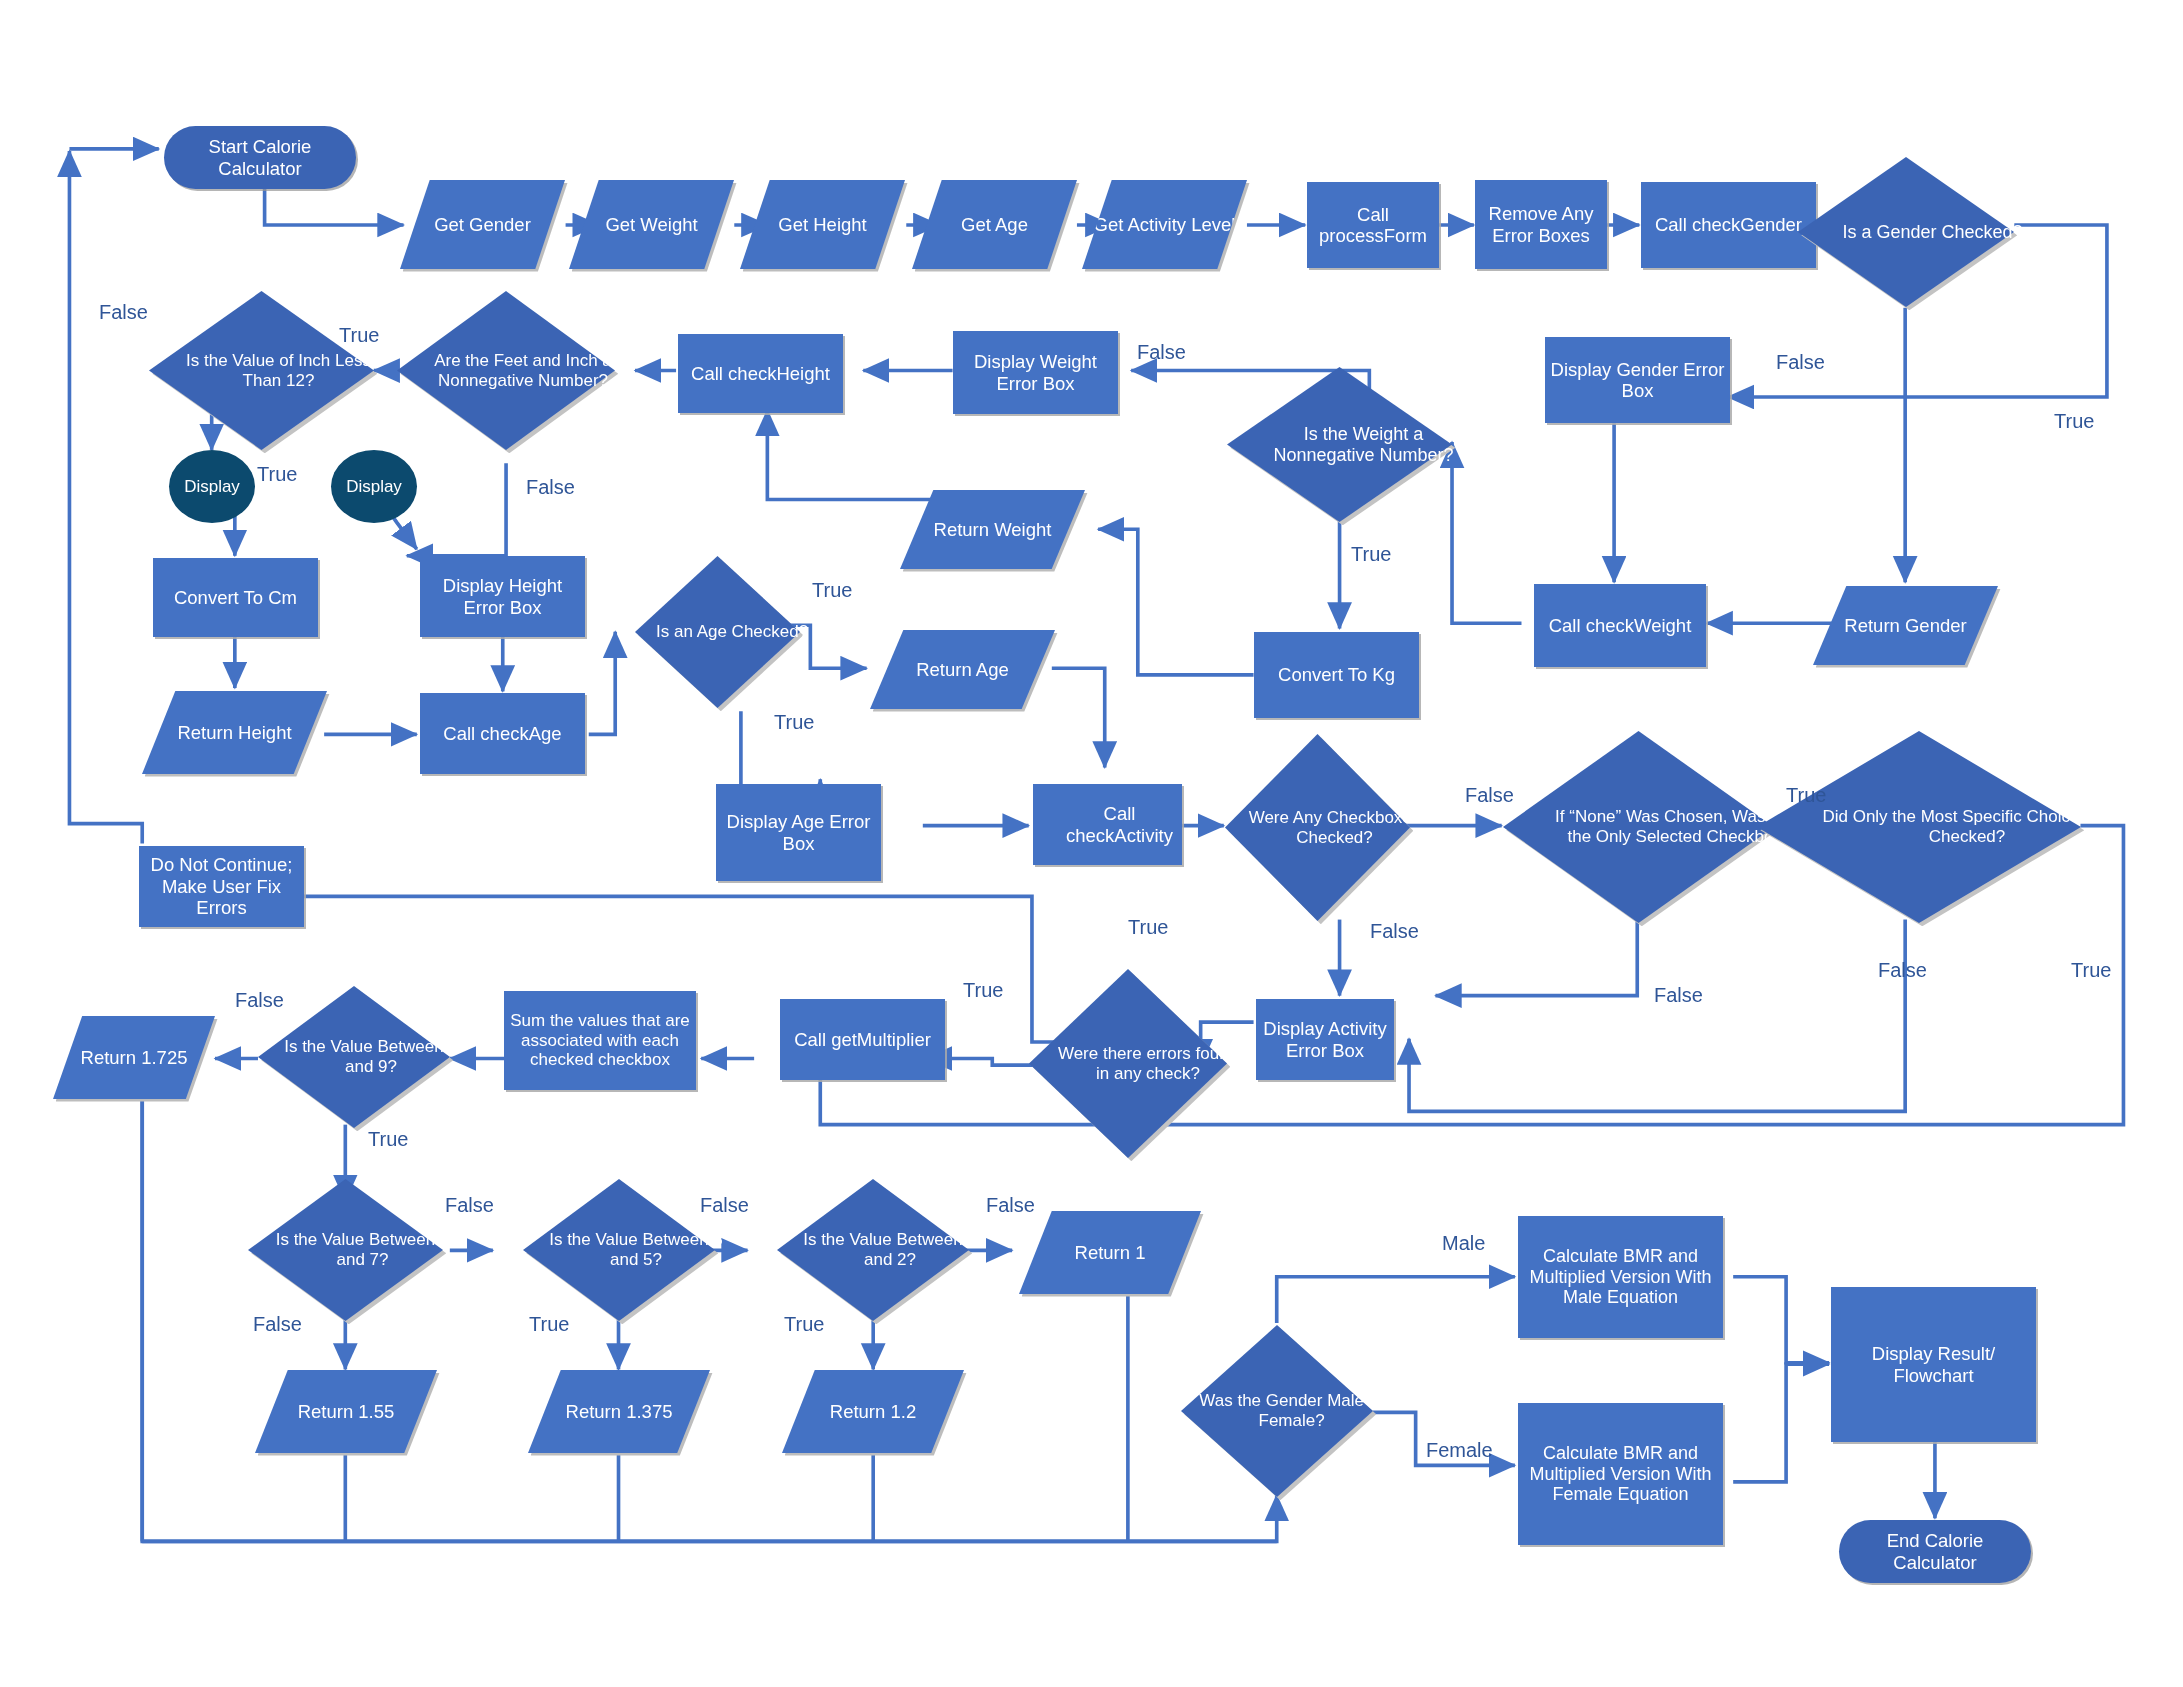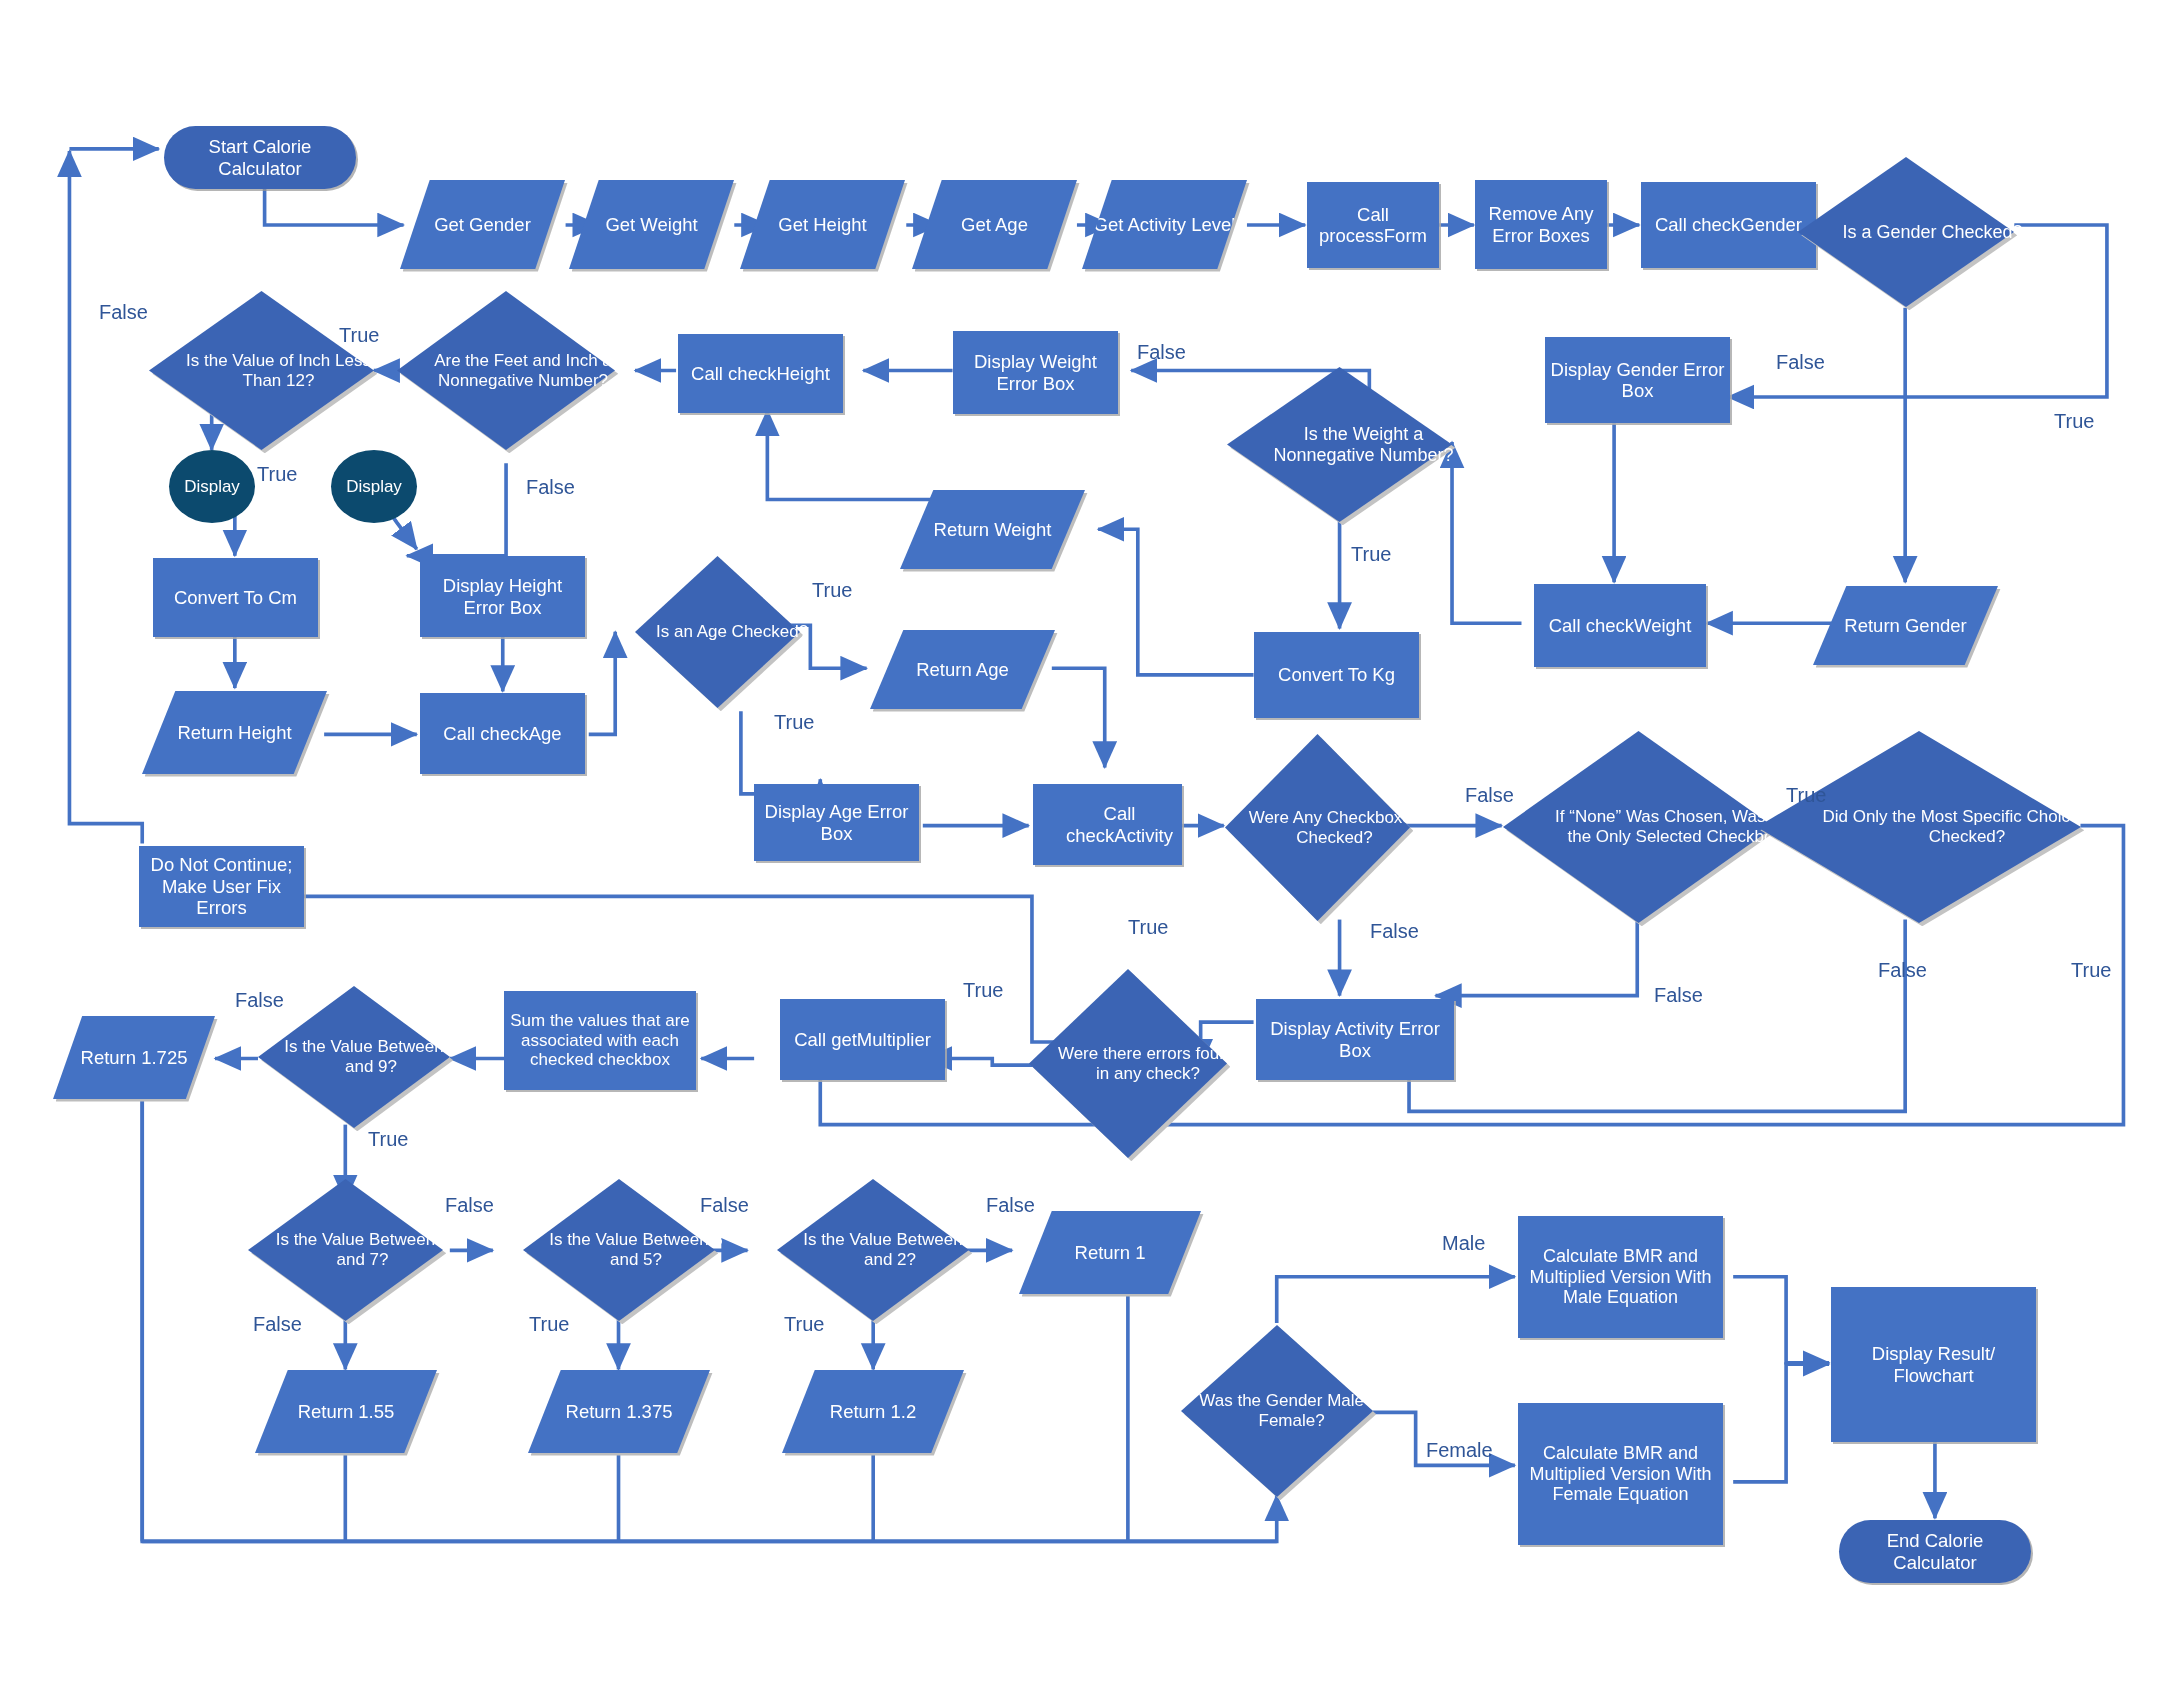--- a/index.html
+++ b/index.html
@@ -359,21 +359,21 @@
     <div class="dec-label" style="font-size:17px;padding:0 14.6px;">Is an Age Checked?</div>
   </div>
 
   <div class="data-wrap" style="left:870px;top:630px;width:185px;height:79px;">
     <div class="data-shadow"></div>
     <div class="node data" style="left:0;top:0;width:185px;height:79px;font-size:18.5px;position:absolute;">
       <span class="txt">Return Age</span>
     </div>
   </div>
 
-  <div class="node proc" style="left:754px;top:784px;width:165px;height:77px;font-size:18.5px;text-align:center;">
+  <div class="node proc" style="left:716px;top:784px;width:165px;height:97px;font-size:18.5px;text-align:center;">
     <span class="txt">Display Age Error Box</span>
   </div>
 
   <div class="node proc" style="left:1033px;top:784px;width:149px;height:81px;font-size:18.5px;padding-left:24px;">
     <span class="txt">Call checkActivity</span>
   </div>
 
   <div class="dec-wrap" style="left:1225px;top:734px;width:185px;height:187px;">
     <div class="dia-shadow"></div>
     <div class="dia"></div>
@@ -385,21 +385,21 @@
     <div class="dia"></div>
     <div class="dec-label" style="font-size:17px;padding:0 41px;">If “None” Was Chosen, Was That the Only Selected Checkbox?</div>
   </div>
 
   <div class="dec-wrap" style="left:1757px;top:731px;width:324px;height:192px;">
     <div class="dia-shadow"></div>
     <div class="dia"></div>
     <div class="dec-label" style="font-size:17px;padding:0 48px;">Did Only the Most Specific Choice Get Checked?</div>
   </div>
 
-  <div class="node proc" style="left:1256px;top:999px;width:198px;height:81px;font-size:18.5px;">
+  <div class="node proc" style="left:1256px;top:999px;width:138px;height:81px;font-size:18.5px;">
     <span class="txt">Display Activity Error Box</span>
   </div>
 
   <div class="node proc" style="left:139px;top:846px;width:165px;height:81px;font-size:18.5px;">
     <span class="txt">Do Not Continue; Make User Fix Errors</span>
   </div>
 
   <div class="dec-wrap" style="left:1029px;top:969px;width:198px;height:189px;">
     <div class="dia-shadow"></div>
     <div class="dia"></div>

